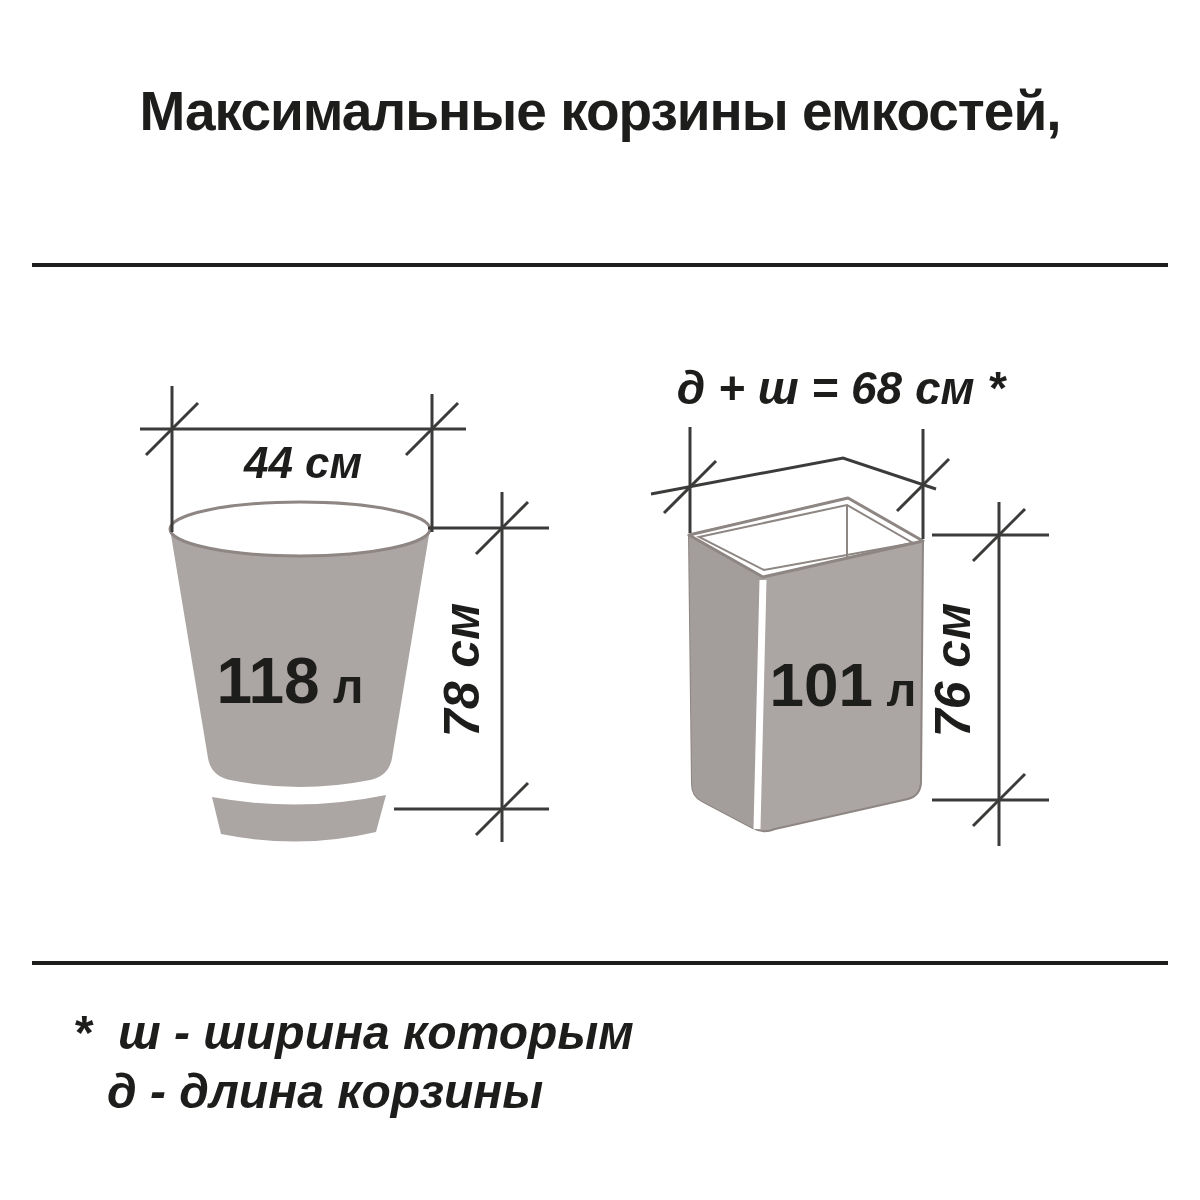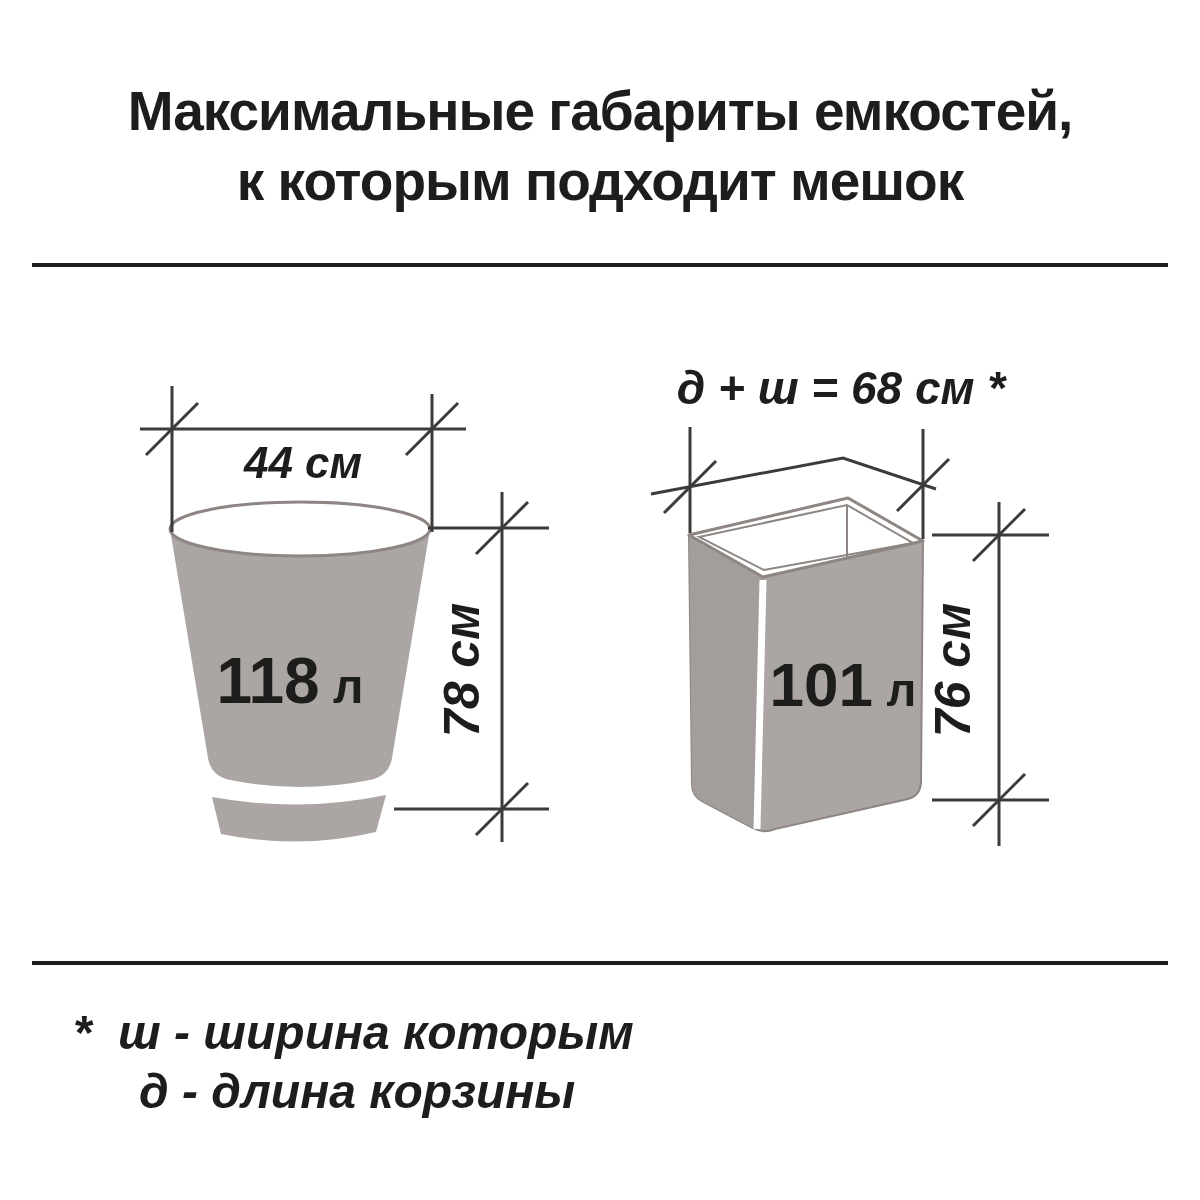--- a/index.html
+++ b/index.html
@@ -64,30 +64,29 @@
     position: absolute;
     left: 73px; top: 1003px;
     font-size: 48px;
     font-weight: bold;
     font-style: italic;
     line-height: 59px;
     color: var(--ink);
   }
   .fn-line { display: flex; }
   .fn-star { display: inline-block; width: 45px; }
-  .fn-indent { margin-left: 66px; }
+  .fn-indent { margin-left: 34px; }
 </style>
 </head>
 <body>
 
 <div class="page">
 
   <div class="title">
-    <div>Максимальные габариты емкостей,</div>
-    <div>к которым подходит мешок</div>
+    <div>Максимальные корзины емкостей,</div>
   </div>
 
   <div class="divider divider-top"></div>
 
   <svg class="diagram" width="1200" height="1200" viewBox="0 0 1200 1200">
 
     <g>
 
       <path class="shape-fill" d="M 170 529 L 430 529 L 392 758
                Q 389 776 370 780

